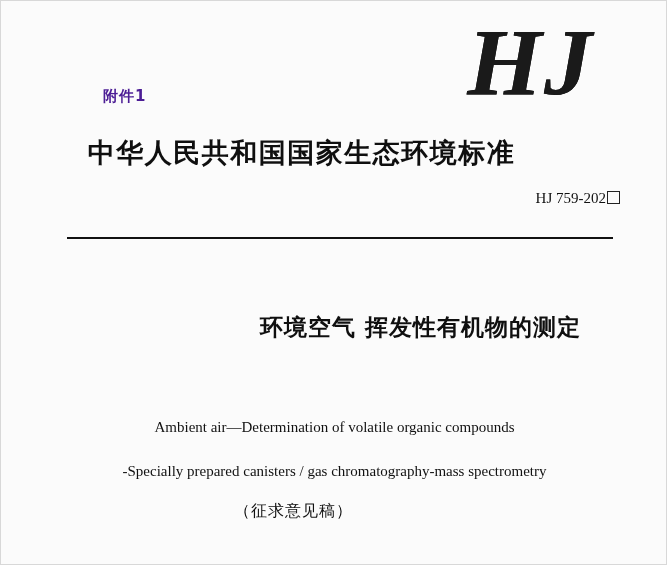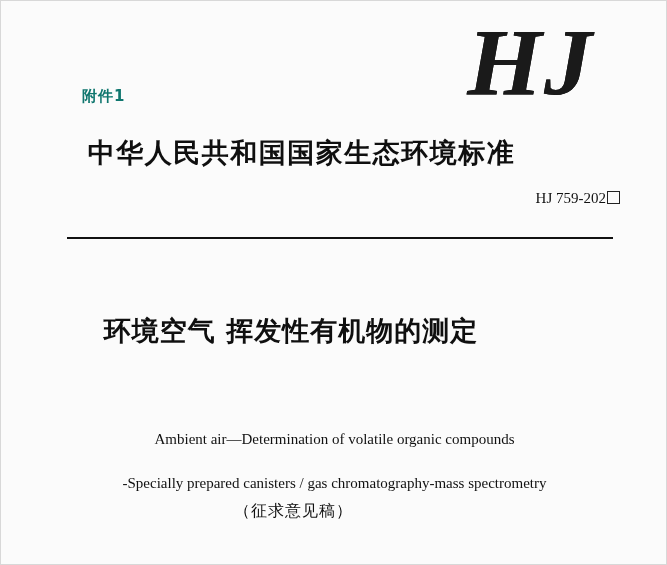--- a/index.html
+++ b/index.html
@@ -38,25 +38,25 @@
     font-style: italic;
   }
   .hj-logo span {
     display: inline-block;
     position: relative;
   }
   
   .attach-label {
     position: absolute;
     top: 86px;
-    left: 61px;
+    left: 82px;
     font-family: "DejaVu Sans", sans-serif;
     font-size: 15px;
     font-weight: 700;
-    color: #0f766e;
+    color: #4c1d95;
     letter-spacing: 1px;
     padding-left: 20px;
   }
   
   .std-title {
     position: absolute;
     top: 134px;
     left: 0;
     width: 601px;
     text-align: center;
@@ -97,41 +97,40 @@
     width: 546px;
     height: 2px;
     background: #111;
   }
   
   .doc-title {
     position: absolute;
     top: 306px;
     left: 0;
     width: 580px;
-    text-align: center;
+    text-align: right;
     font-family: "DejaVu Sans", sans-serif;
-    font-size: 27px;
+    font-size: 23px;
     font-weight: 700;
     letter-spacing: 1px;
     line-height: 1.75;
     color: #0f0f0f;
   }
   .doc-title .line2 {
     display: block;
   }
   
   .eng-title {
     position: absolute;
     left: 0;
     width: 667px;
     text-align: center;
     font-family: "Liberation Serif", serif;
     font-size: 15px;
     color: #111;
-    margin-top: 12px;
   }
   .eng-1 { top: 418px; }
   .eng-2 { top: 462px; }
   
   .draft-note {
     position: absolute;
     top: 500px;
     left: 0;
     width: 585px;
     text-align: center;

